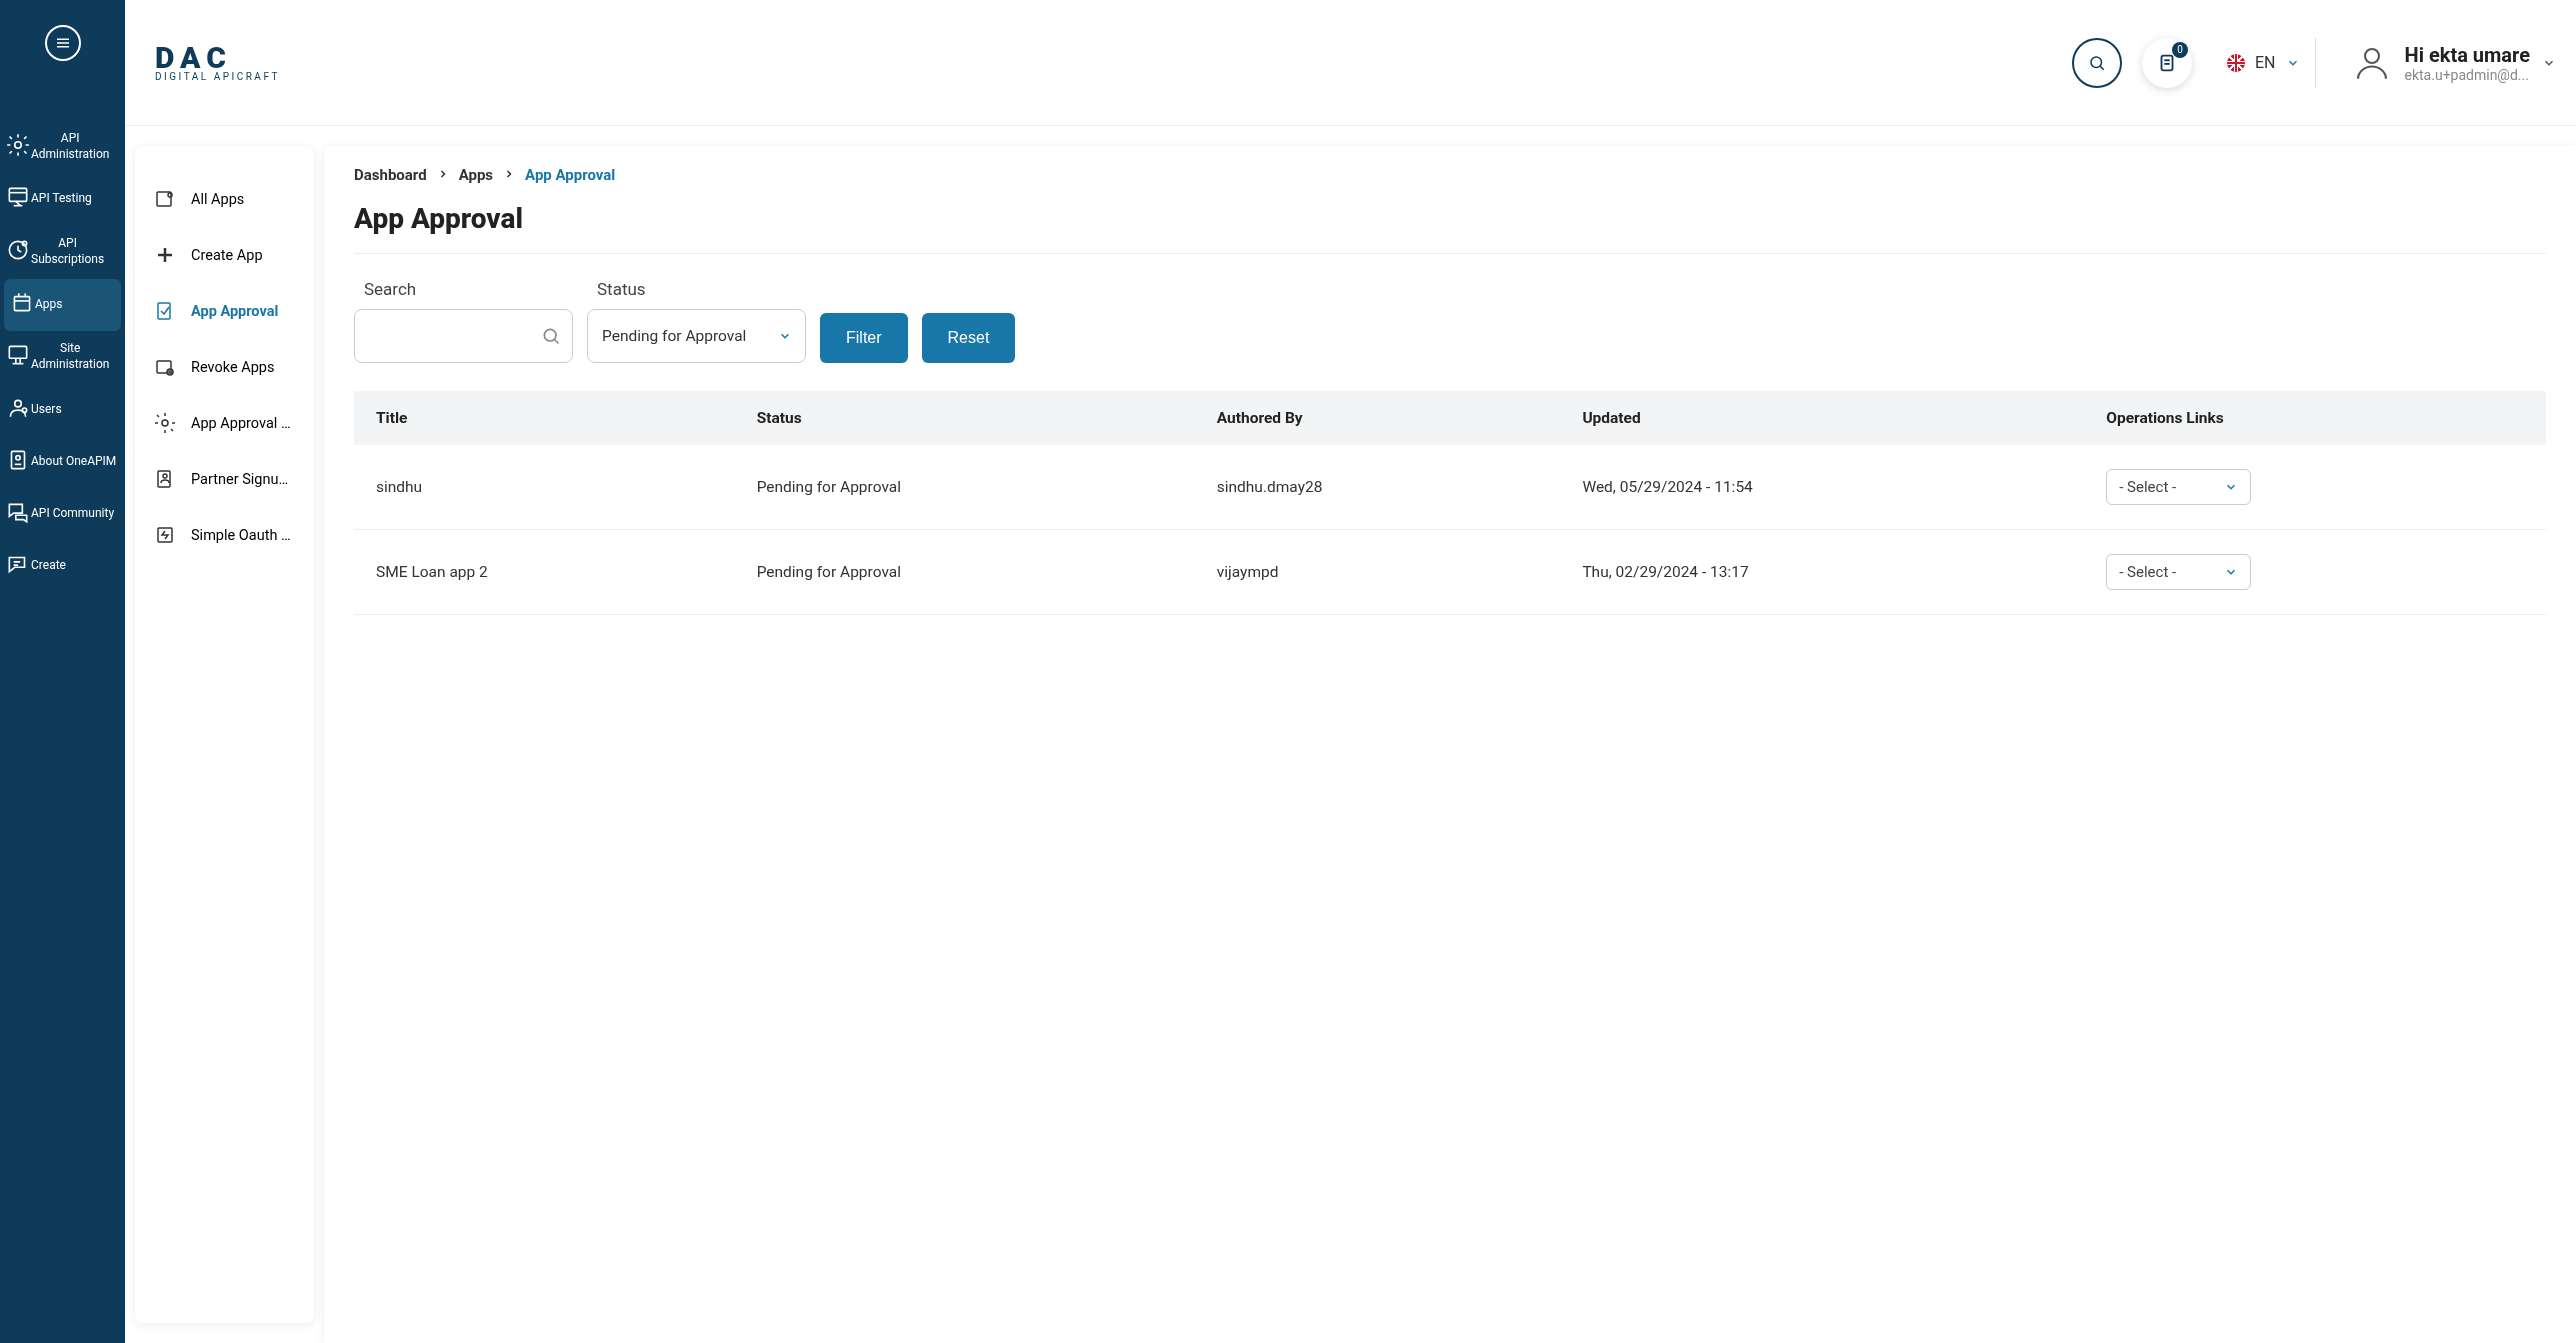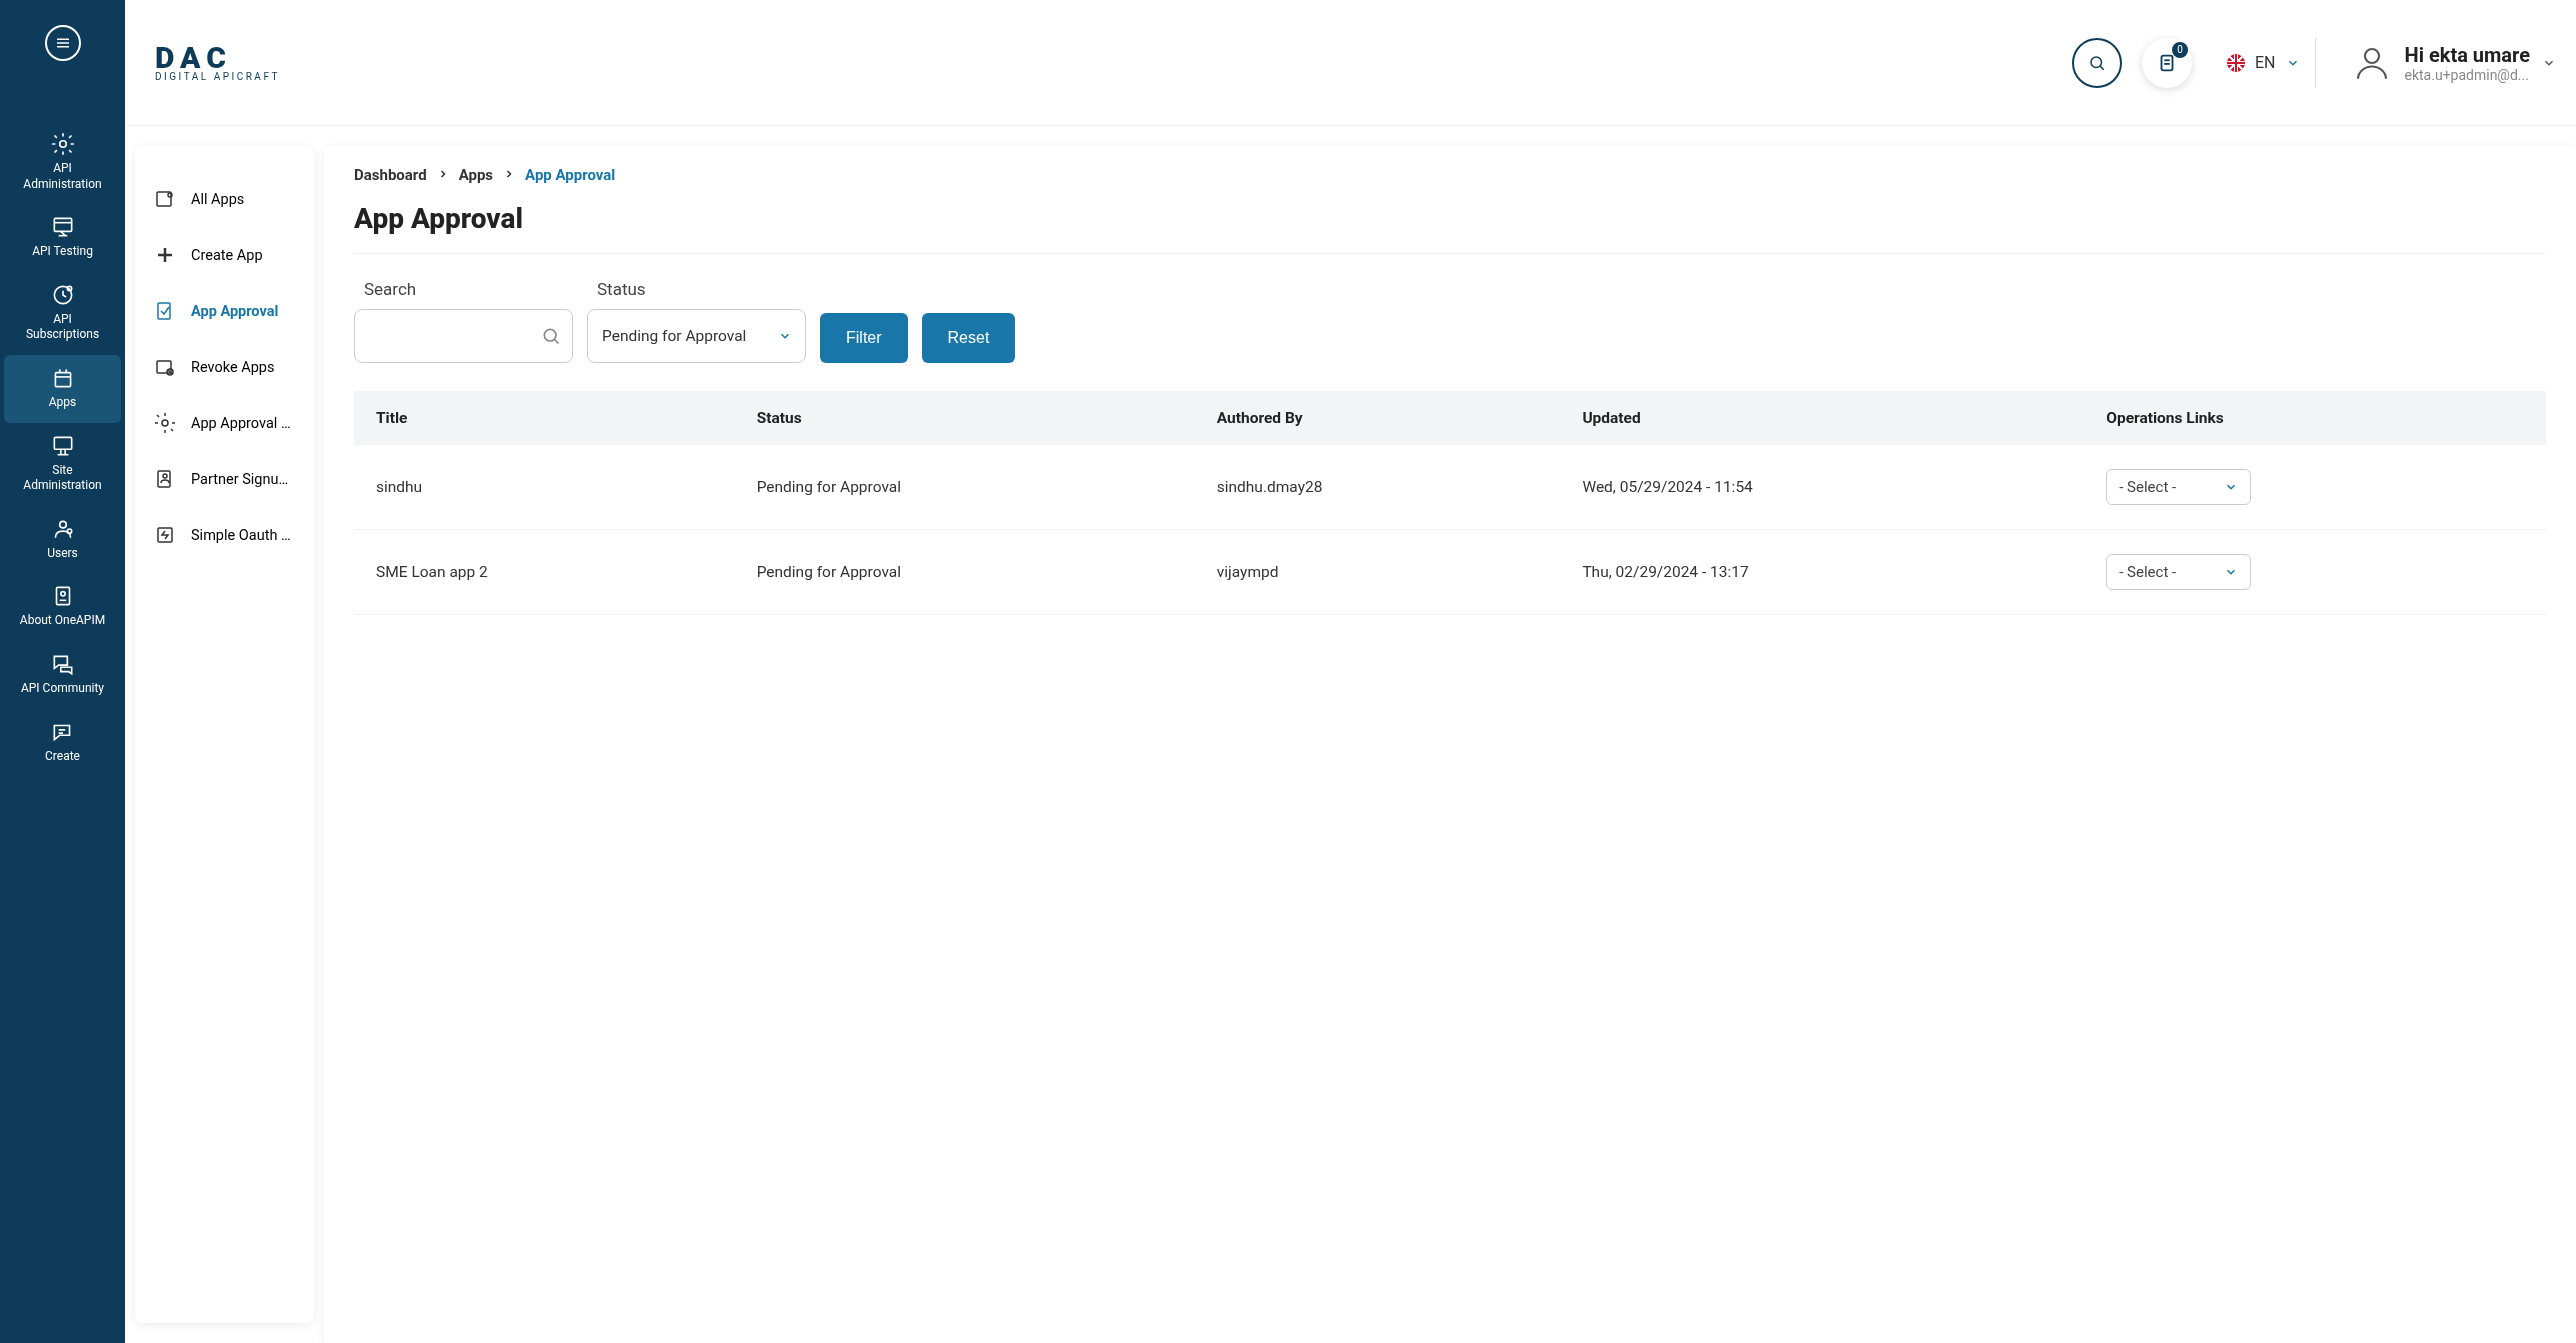--- a/index.html
+++ b/index.html
@@ -11,21 +11,21 @@
     width: 125px; background: #0e3b5a; color: #fff; display: flex; flex-direction: column;
     align-items: center; padding-top: 25px; flex-shrink: 0;
   }
   .hamburger-btn {
     width: 36px; height: 36px; border: 2px solid #fff; border-radius: 50%; display: flex;
     align-items: center; justify-content: center; margin-bottom: 60px; cursor: pointer;
   }
   .hamburger-btn svg { width: 18px; height: 18px; }
   .nav-items { display: flex; flex-direction: column; width: 100%; }
   .nav-item {
-    display: flex; flex-direction: column; align-items: center; padding: 10px 5px 12px;
+    display: flex; flex-direction: row; align-items: center; padding: 10px 5px 12px;
     font-size: 12px; cursor: pointer; text-align: center; line-height: 1.3;
   }
   .nav-item.active { background: #1a5477; border-radius: 6px; margin: 0 4px; }
   .nav-item svg { width: 26px; height: 26px; margin-bottom: 4px; }
   .nav-item span { white-space: pre-line; }
 
   
   .main { flex: 1; display: flex; flex-direction: column; overflow: hidden; }
 
   

